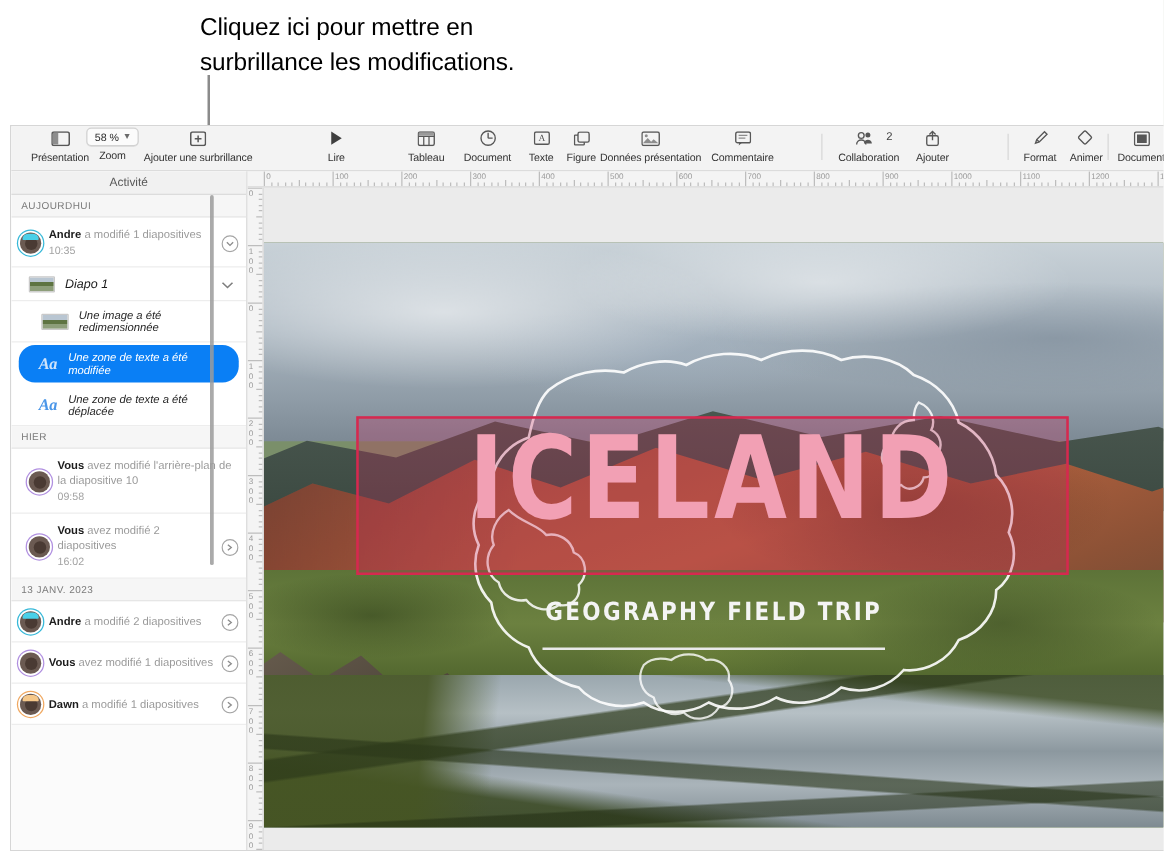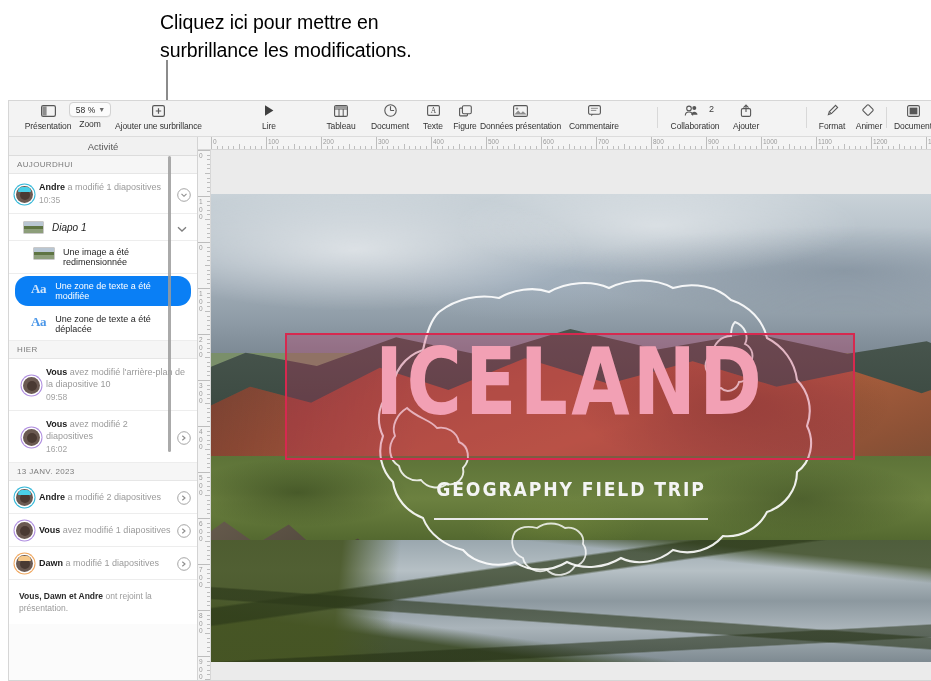--- a/index.html
+++ b/index.html
@@ -175,26 +175,27 @@
   .thumb {
     width: 21px; height: 13px;
     flex: none;
     border: 1px solid #c9c9c9;
     background: linear-gradient(#b9c6d2 0% 35%, #5e7442 35% 62%, #8d9e7a 62% 100%);
     border-radius: 1px;
   }
   .group-label { font-size: 10px; color: #1c1c1c; padding-left: 8px; flex: 1; font-style: italic; }
 
   .sb-sub {
-    display: flex; 
+    display: flex; align-items: center;
     padding: 6px 8px 6px 24px;
     border-bottom: 1px solid #ededed;
     min-height: 26px;
     font-size: 9px;
     color: #262626;
+    font-style: italic;
   }
   .sb-sub .thumb { width: 22px; height: 13px; }
   .sb-sub .lbl { padding-left: 8px; }
 
   .sb-sub.selected {
     margin: 2px 6px;
     padding: 5px 8px 5px 16px;
     background: #0a7ff5;
     border-radius: 13px;
     border-bottom: none;
@@ -682,23 +683,20 @@
               <b>Dawn</b><span> a modifié 1 diapositives</span>
             </div>
             <span class="row-btn">
               <svg width="14" height="14" viewBox="0 0 14 14">
                   <circle cx="7" cy="7" r="6.3" fill="none" stroke="#a5a5a5" stroke-width="1"></circle>
                   <path d="M5.3 4.8 8 7l-2.7 2.2" fill="none" stroke="#8d8d8d" stroke-width="1.1"></path>
                 </svg>
             </span>
           </div>
 
-          <div class="sb-footer">
-            <b>Vous, Dawn et Andre</b><span> ont rejoint la présentation.</span>
-          </div>
 
           <div class="sb-rest" style="height:140px"></div>
 
           <div class="sb-scrollbar"></div>
         </div>
       </div>
 
       <div class="canvas-area">
 
         <div class="canvas-bg"></div>

